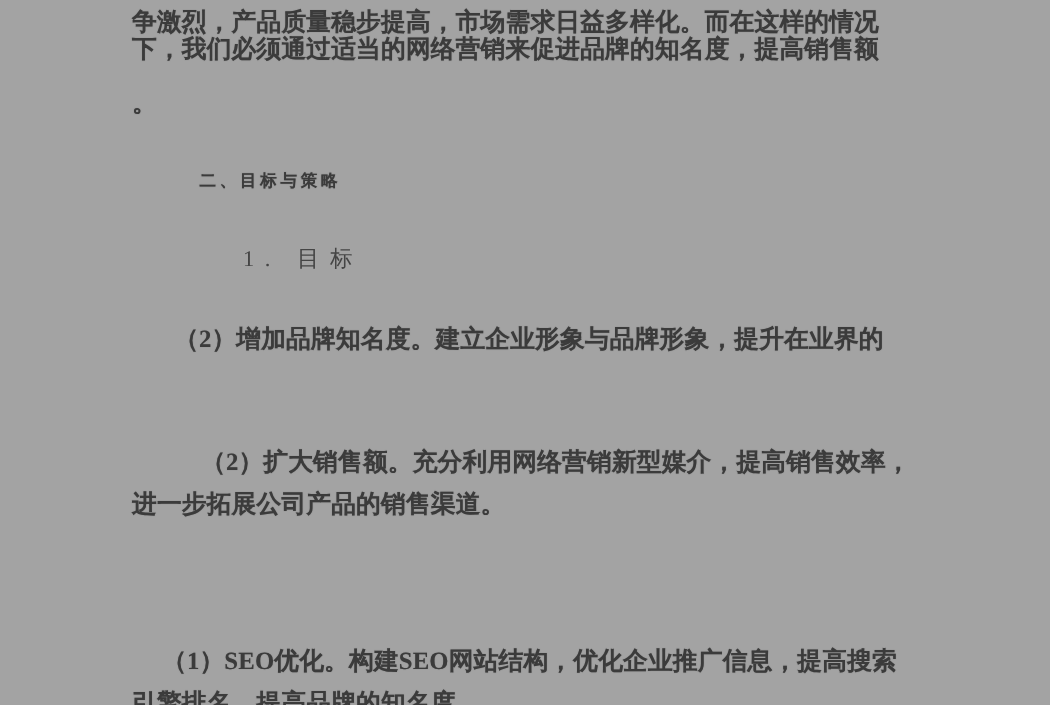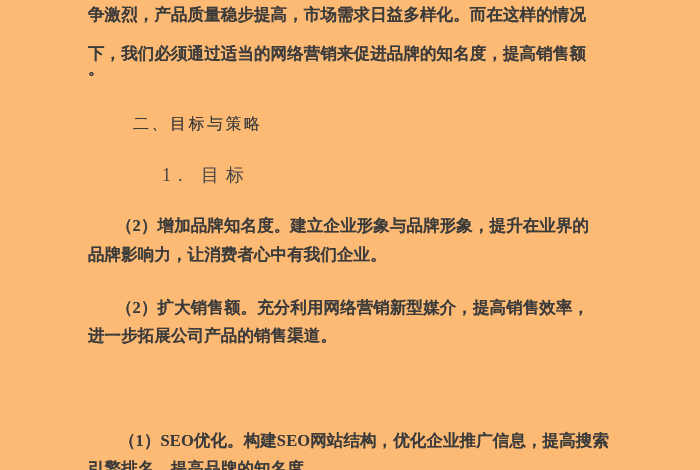--- a/index.html
+++ b/index.html
@@ -3,70 +3,69 @@
 <meta charset="utf-8">
 <style>
   html, body {
     margin: 0;
     padding: 0;
   }
   .page {
     position: relative;
     width: 700px;
     height: 470px;
-    background: #fdba74;
+    background: #a3a3a3;
     overflow: hidden;
     font-family: "Liberation Serif", "DejaVu Serif", serif;
   }
   .line {
     position: absolute;
     white-space: nowrap;
     color: #3b3b3b;
     line-height: 1.3;
   }
   .body-line {
     font-size: 16.5px;
     font-weight: 700;
     letter-spacing: 0.1px;
     text-shadow: 0 0 0.6px rgba(70,70,70,0.55);
   }
   .heading-line {
-    font-size: 16px;
-    font-weight: 400;
+    font-size: 11px;
+    font-weight: 700;
     letter-spacing: 2.5px;
     text-shadow: 0 0 0.6px rgba(60,60,60,0.6);
   }
   .subhead-line {
-    font-size: 18px;
+    font-size: 15px;
     font-weight: 400;
     letter-spacing: 7px;
     color: #454545;
   }
 </style>
 </head>
 <body>
 
 <div class="page">
 
   <div class="line body-line" style="left:88px; top:4px;">争激烈，产品质量稳步提高，市场需求日益多样化。而在这样的情况</div>
 
-  <div class="line body-line" style="left:88px; top:43px;text-align:center;">下，我们必须通过适当的网络营销来促进品牌的知名度，提高销售额</div>
+  <div class="line body-line" style="left:88px; top:22px;text-align:center;">下，我们必须通过适当的网络营销来促进品牌的知名度，提高销售额</div>
 
   <div class="line body-line" style="left:88px; top:58px;">。</div>
 
   <div class="line heading-line" style="left:133px; top:114px;">二、目标与策略</div>
 
   <div class="line subhead-line" style="left:162px; top:164px;">1. 目标</div>
 
   <div class="line body-line" style="left:116px; top:215px;">（2）增加品牌知名度。建立企业形象与品牌形象，提升在业界的</div>
 
-  <div class="line body-line" style="left:88px; top:244px;">品牌影响力，让消费者心中有我们企业。</div>
 
-  <div class="line body-line" style="left:116px; top:297px;">（2）扩大销售额。充分利用网络营销新型媒介，提高销售效率，</div>
+  <div class="line body-line" style="left:134px; top:297px;">（2）扩大销售额。充分利用网络营销新型媒介，提高销售效率，</div>
 
   <div class="line body-line" style="left:88px; top:326px;font-family:Liberation Mono, monospace;">进一步拓展公司产品的销售渠道。</div>
 
 
-  <div class="line body-line" style="left:119px; top:430px;">（1）SEO优化。构建SEO网站结构，优化企业推广信息，提高搜索</div>
+  <div class="line body-line" style="left:108px; top:430px;">（1）SEO优化。构建SEO网站结构，优化企业推广信息，提高搜索</div>
 
   <div class="line body-line" style="left:88px; top:458px;">引擎排名，提高品牌的知名度。</div>
 
 </div>
 
 </body></html>

